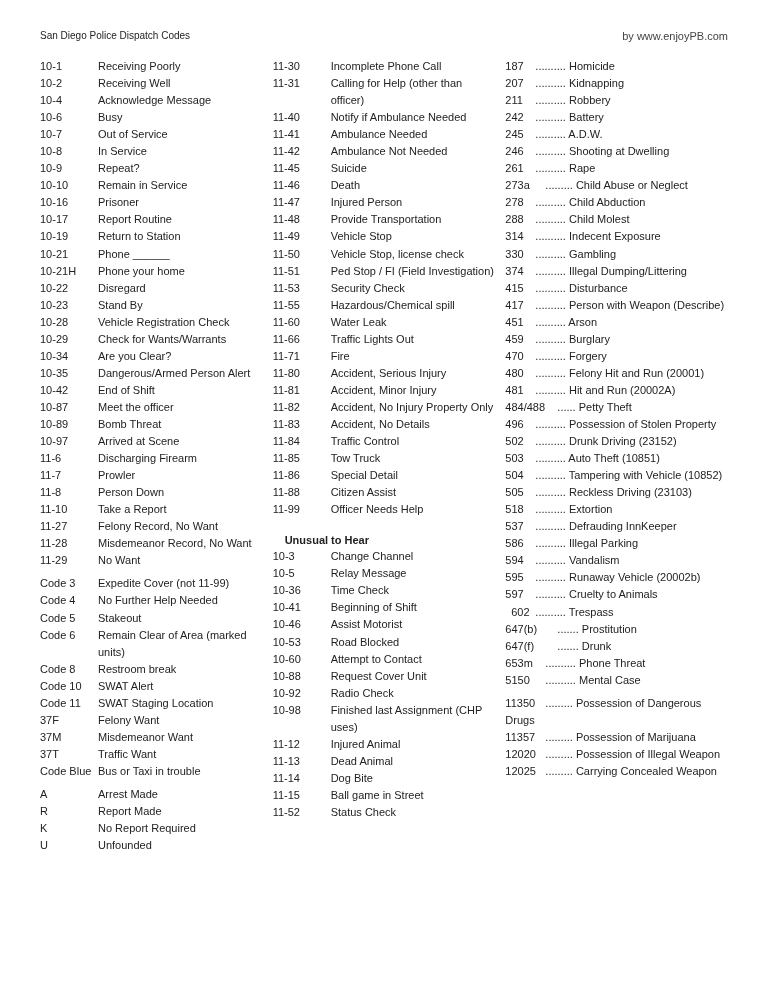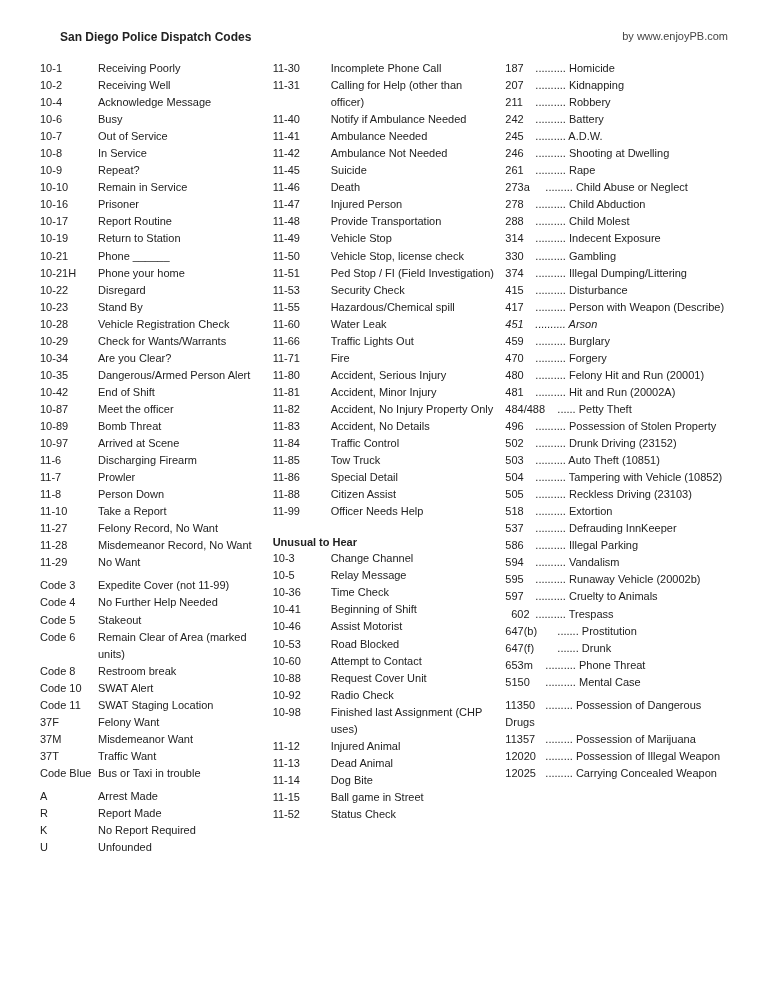--- a/index.html
+++ b/index.html
@@ -10,23 +10,22 @@
       color: #222;
       padding: 30px 40px;
     }
     .page-header {
       display: flex;
       justify-content: space-between;
       align-items: flex-start;
       margin-bottom: 16px;
     }
     .page-title {
-      font-size: 12px;
-      font-weight: bold;
-      margin-left: 20px;
+      font-size: 10px;
+      font-weight: normal;
     }
     .page-credit {
       font-size: 11px;
       color: #444;
     }
     .columns-wrapper {
       display: flex;
       gap: 0;
     }
     .col {
@@ -42,20 +41,21 @@
       min-width: 58px;
       flex-shrink: 0;
     }
     .entry-desc {
       flex: 1;
     }
     .section-header {
       font-weight: bold;
       margin-top: 10px;
       margin-bottom: 2px;
+      margin-left: 12px;
     }
   </style>
 </head>
 <body>
 
 <div class="page-header">
   <span class="page-title">San Diego Police Dispatch Codes</span>
   <span class="page-credit">by www.enjoyPB.com</span>
 </div>
 
@@ -451,21 +451,21 @@
       </div>
       <div class="entry" style="line-height: 1.55;">
         <span><span style="display:inline-block;min-width:30px">374</span><span style="display:inline-block;min-width:8px">..........</span> Illegal Dumping/Littering</span>
       </div>
       <div class="entry" style="line-height: 1.55;">
         <span><span style="display:inline-block;min-width:30px">415</span><span style="display:inline-block;min-width:8px">..........</span> Disturbance</span>
       </div>
       <div class="entry" style="line-height: 1.55;">
         <span><span style="display:inline-block;min-width:30px">417</span><span style="display:inline-block;min-width:8px">..........</span> Person with Weapon (Describe)</span>
       </div>
-      <div class="entry" style="line-height: 1.55; font-style: italic;">
+      <div class="entry" style="line-height: 1.55;">
         <span><span style="display:inline-block;min-width:30px">451</span><span style="display:inline-block;min-width:8px">..........</span> Arson</span>
       </div>
       <div class="entry" style="line-height: 1.55;">
         <span><span style="display:inline-block;min-width:30px">459</span><span style="display:inline-block;min-width:8px">..........</span> Burglary</span>
       </div>
       <div class="entry" style="line-height: 1.55;">
         <span><span style="display:inline-block;min-width:30px">470</span><span style="display:inline-block;min-width:8px">..........</span> Forgery</span>
       </div>
       <div class="entry" style="line-height: 1.55;">
         <span><span style="display:inline-block;min-width:30px">480</span><span style="display:inline-block;min-width:8px">..........</span> Felony Hit and Run (20001)</span>

